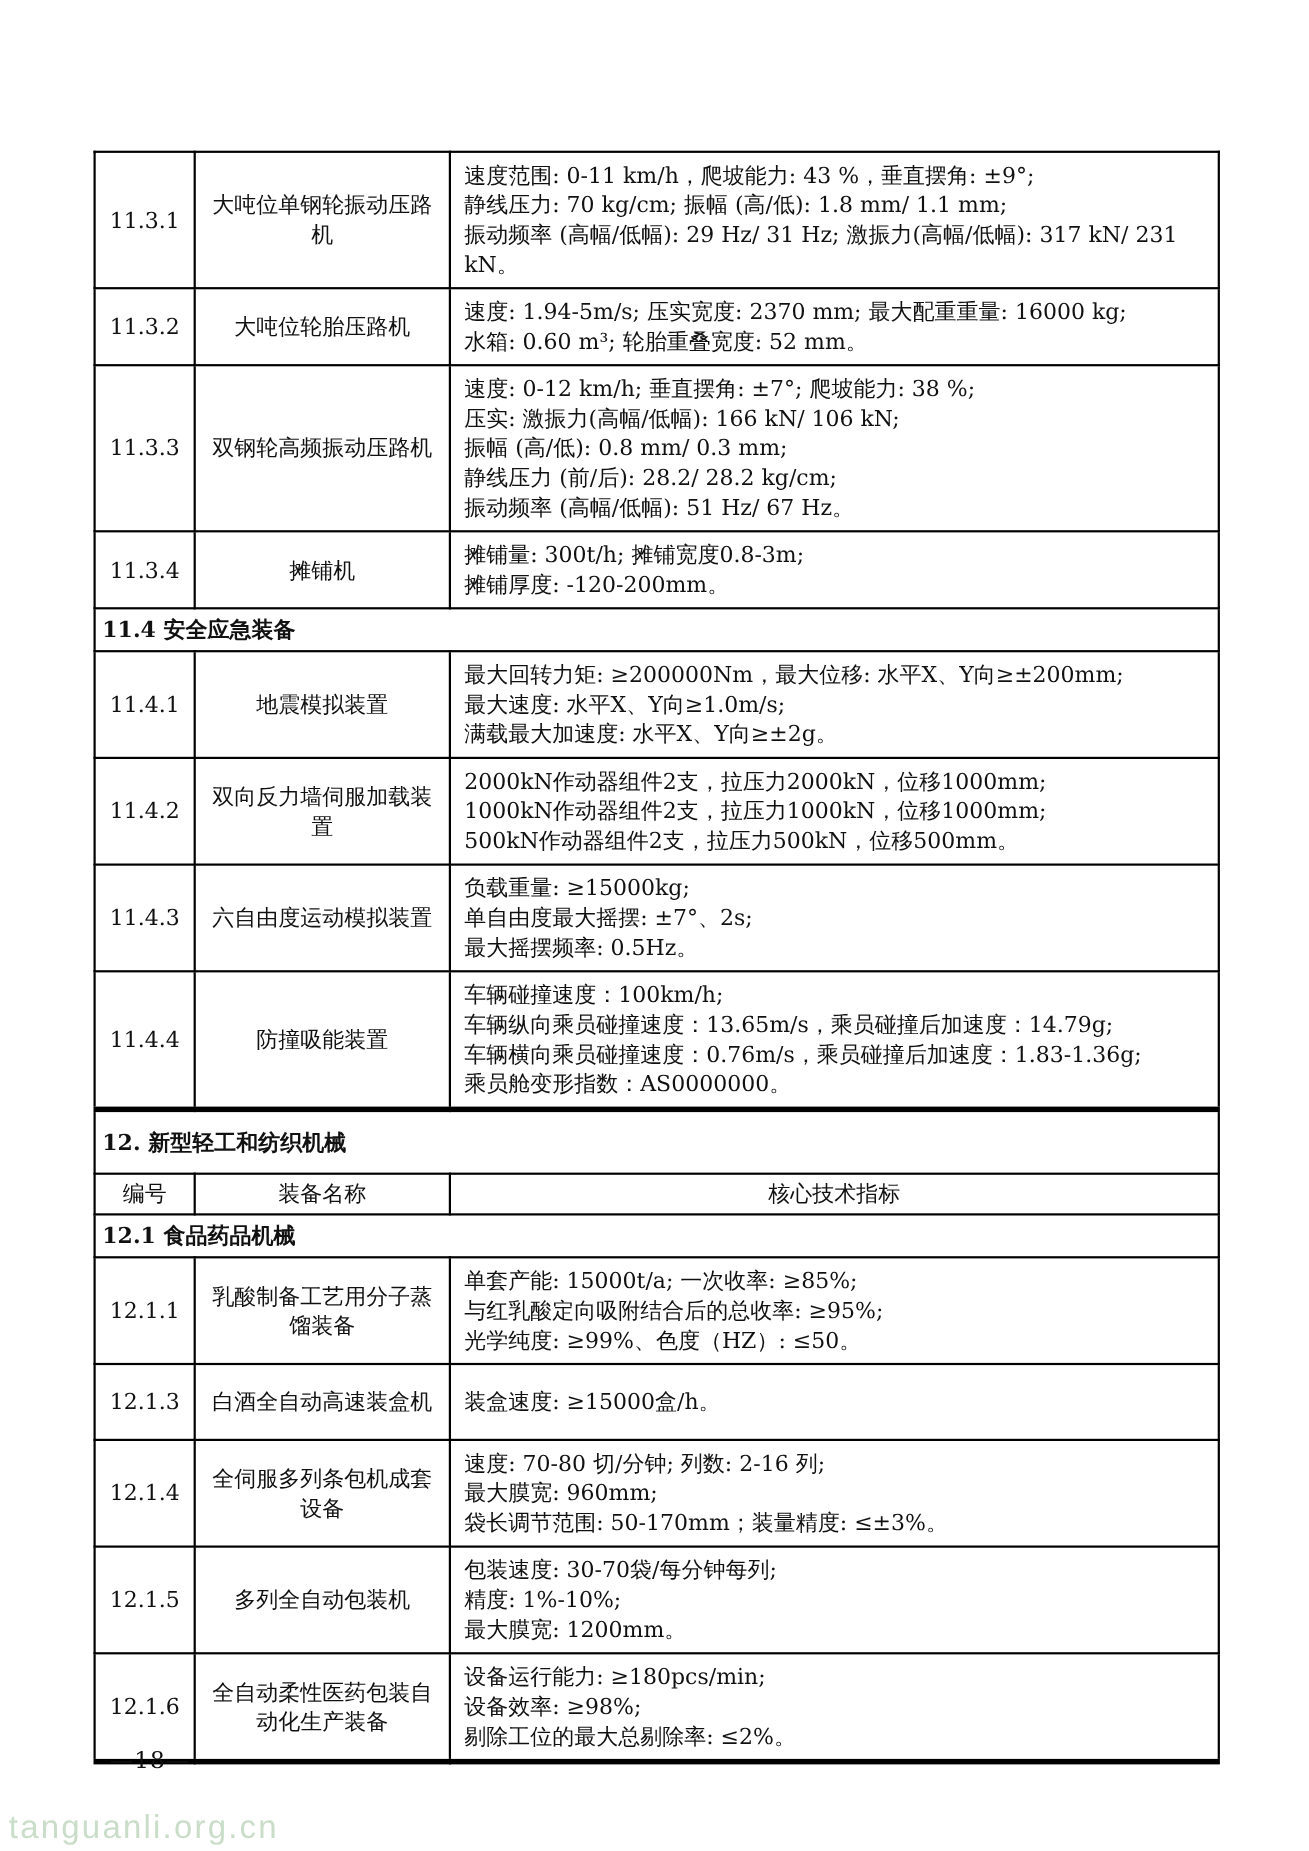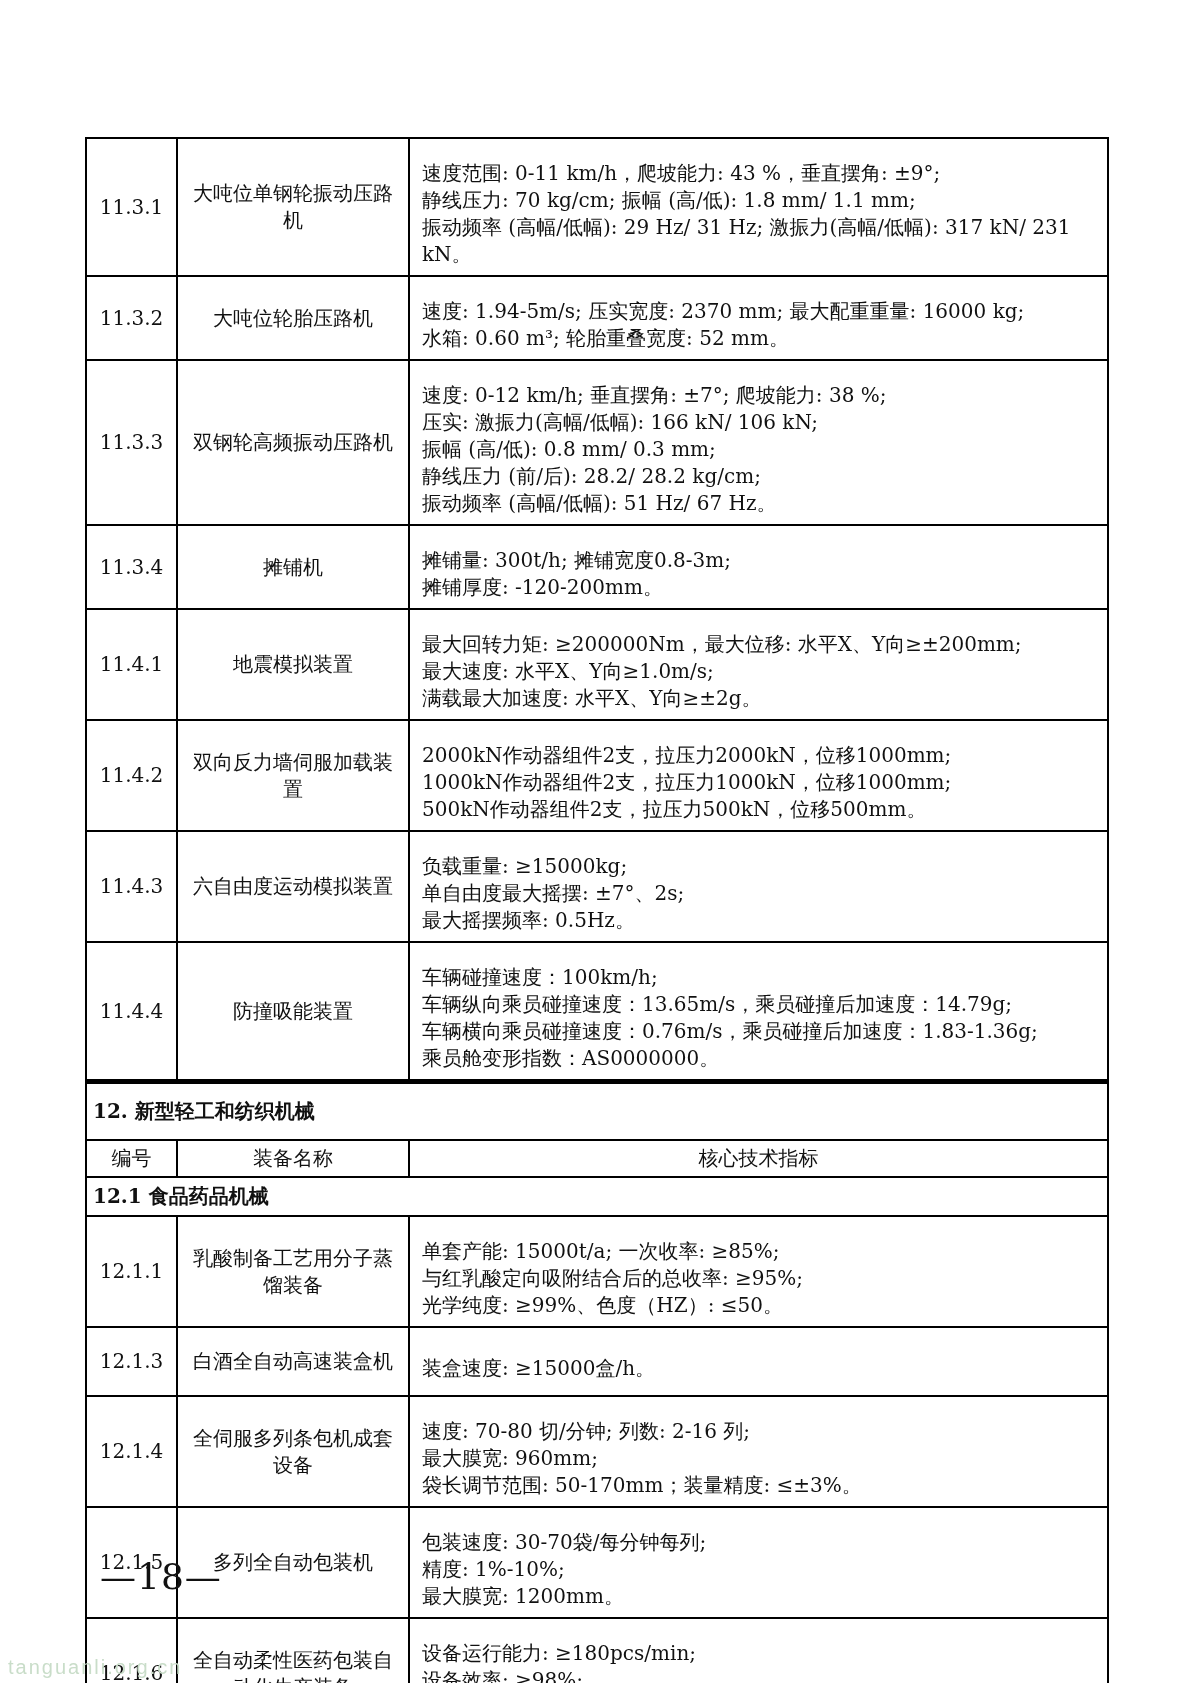--- a/index.html
+++ b/index.html
@@ -40,21 +40,21 @@
     text-align: center;
     padding: 20px 2px;
     border-radius: 19px;
   }
   td.c-name {
     text-align: center;
     padding: 4px 9px;
   }
   td.c-spec {
     text-align: left;
-    padding: 21px 10px 7px 12px;
+    padding: 7px 10px 7px 12px;
   }
   .spec-line {
     white-space: normal;
   }
   td.c-section {
     font-weight: bold;
     font-size: 22px;
     padding: 5px 6px 5px 6px;
     text-align: left;
   }
@@ -69,30 +69,30 @@
     border-top-width: 5px;
   }
   td.c-colheader {
     text-align: center;
     font-size: 21px;
     padding: 4px 2px;
   }
   .page-number {
     position: absolute;
     left: 100px;
-    top: 1556px;
-    font-size: 36px;
+    top: 1588px;
+    font-size: 21px;
     letter-spacing: 1px;
   }
   .watermark {
     position: absolute;
     left: 8px;
     bottom: 4px;
     font-family: "Liberation Sans", sans-serif;
-    font-size: 20px;
+    font-size: 30px;
     color: #c9ddc9;
     letter-spacing: 2px;
   }
 </style>
 </head>
 <body>
 
 <div class="page">
   <table class="spec-table">
     <colgroup>
@@ -131,20 +131,23 @@
         </tr>
         <tr>
           <td class="c-id">11.3.4</td>
           <td class="c-name">摊铺机</td>
           <td class="c-spec">
             <div class="spec-line">摊铺量: 300t/h; 摊铺宽度0.8-3m;</div>
             <div class="spec-line">摊铺厚度: -120-200mm。</div>
           </td>
         </tr>
         <tr>
+          <td class="c-section" colspan="3">11.4 安全应急装备</td>
+        </tr>
+        <tr>
           <td class="c-id">11.4.1</td>
           <td class="c-name">地震模拟装置</td>
           <td class="c-spec">
             <div class="spec-line">最大回转力矩: ≥200000Nm，最大位移: 水平X、Y向≥±200mm;</div>
             <div class="spec-line">最大速度: 水平X、Y向≥1.0m/s;</div>
             <div class="spec-line">满载最大加速度: 水平X、Y向≥±2g。</div>
           </td>
         </tr>
         <tr>
           <td class="c-id">11.4.2</td>

